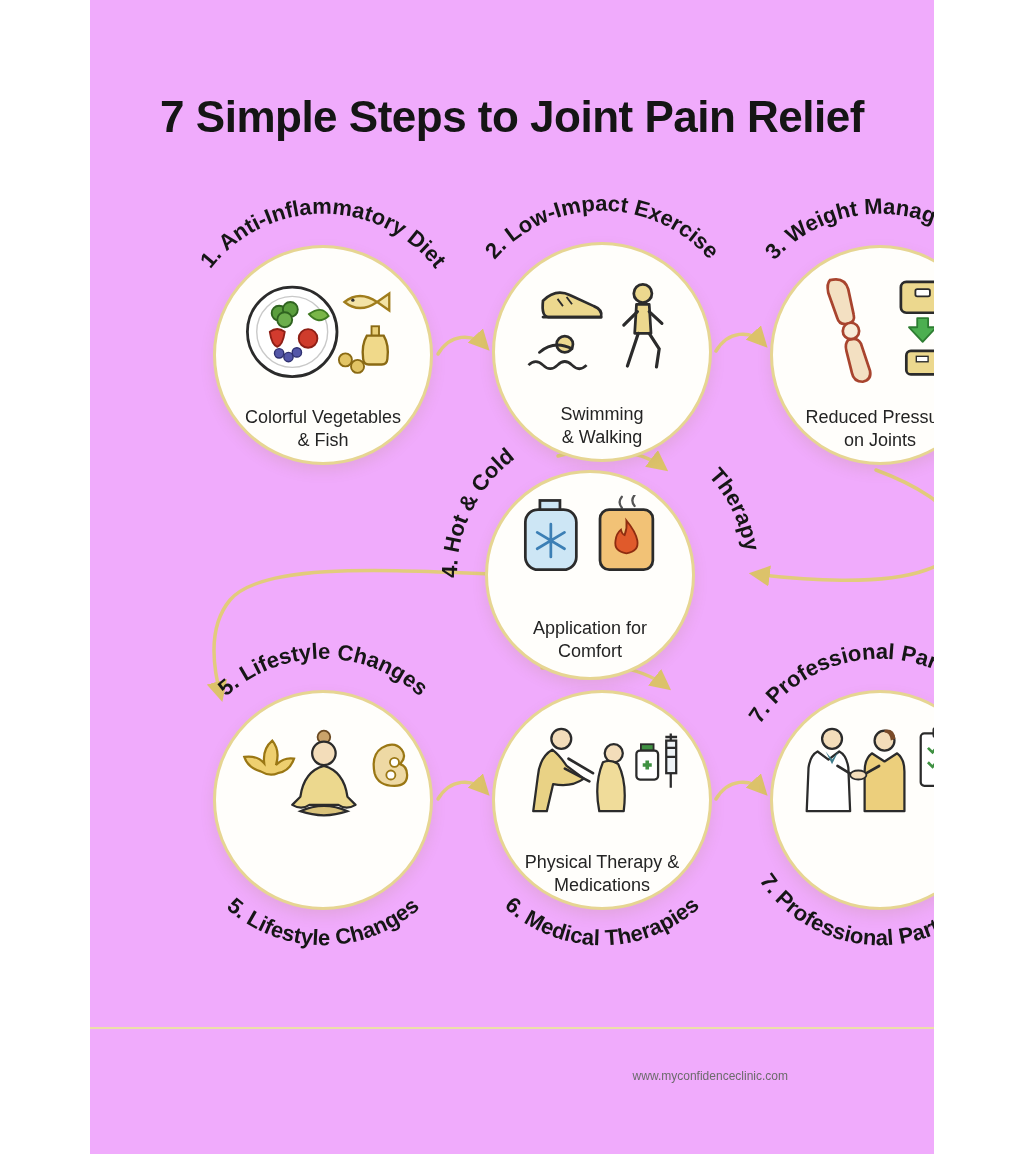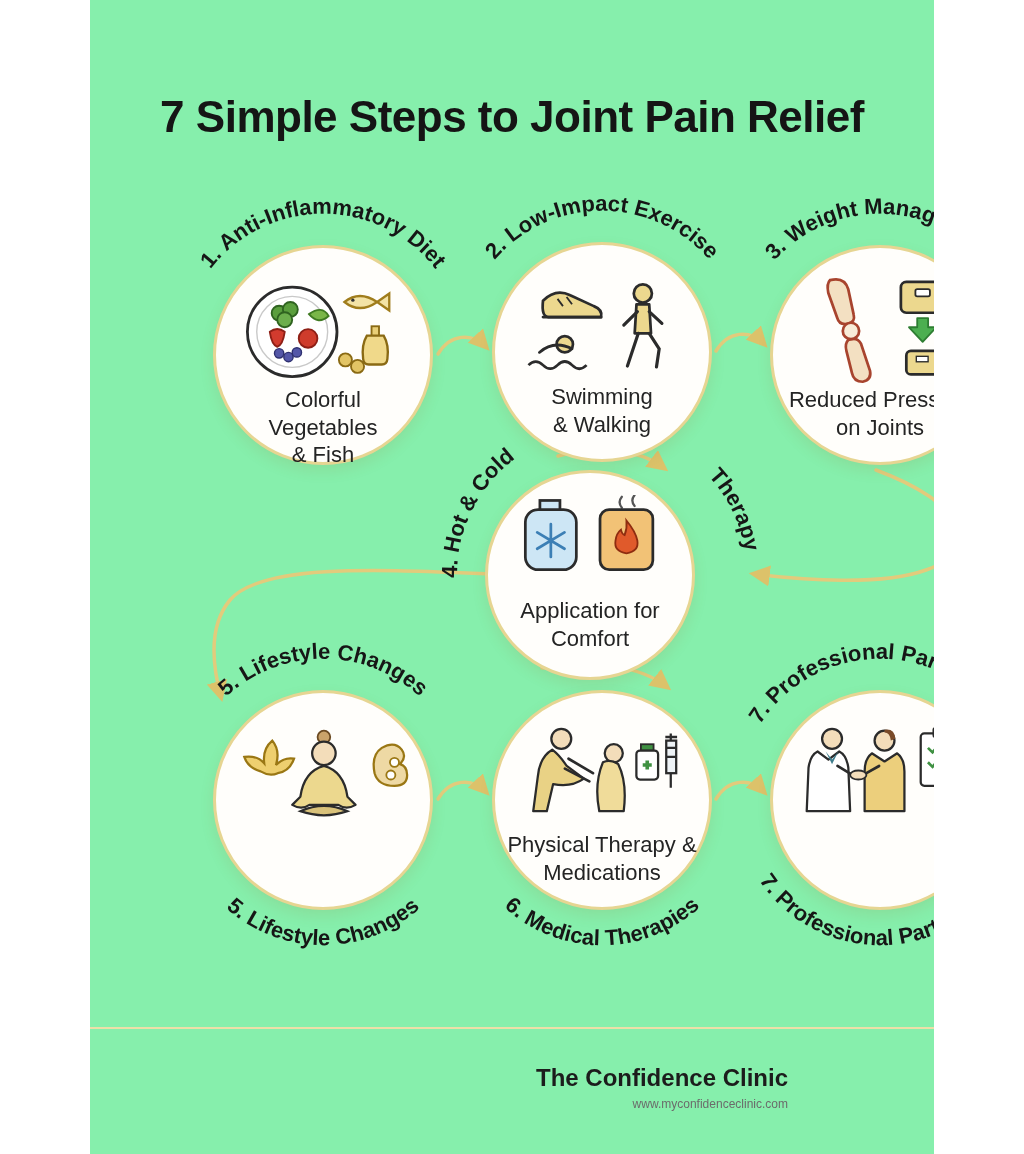--- a/index.html
+++ b/index.html
@@ -1,18 +1,18 @@
 <!DOCTYPE html>
 <html><head>
 <meta charset="utf-8">
 <style>
   html,body { margin:0; padding:0; background:#ffffff; }
   .canvas {
     position:relative; width:844px; height:1154px; margin:0 auto;
-    background:#86efac; overflow:hidden;
+    background:#f0abfc; overflow:hidden;
     font-family:"Liberation Sans", sans-serif;
     text-decoration:underline;
   }
   .title {
     position:absolute; top:92px; left:0; width:100%;
     text-align:center; font-size:44px; font-weight:800;
     letter-spacing:-0.5px; color:#151515; margin:0;
   }
   .overlay { position:absolute; left:0; top:0; z-index:1; }
   .arc-label { font-family:"Liberation Sans", sans-serif; font-size:22px; font-weight:700; fill:#161616; }
@@ -22,21 +22,21 @@
     position:absolute; width:220px; height:220px; border-radius:50%;
     background:#fffefb; border:3px solid #e6d592; box-sizing:border-box;
     box-shadow:0 6px 14px rgba(150,130,60,.14);
     display:flex; flex-direction:column; align-items:center;
     padding-top:26px; text-align:center; z-index:2;
   }
   .step-circle.small { width:210px; height:210px; padding-top:22px; }
   .icon-wrap { height:112px; display:flex; align-items:center; justify-content:center; }
   .small .icon-wrap { height:102px; }
   .caption {
-    margin-top:0; font-size:22px; line-height:1.25; color:#242424;
+    margin-top:20px; font-size:18px; line-height:1.25; color:#242424;
     white-space:pre-line; width:190px;
   }
   .divider { position:absolute; left:0; right:0; top:1027px; height:2px; background:#ecdfa8; }
   .footer-text { position:absolute; top:1064px; right:146px; text-align:right; }
   .brand { font-size:24px; font-weight:700; color:#1c1c1c; }
   .website { font-size:12px; color:#6b6b6b; margin-top:5px; }
   .logo {
     position:absolute; left:916px; top:1056px; width:80px; height:80px;
     border-radius:50%; background:#0e0e0e; color:#c9a43c;
     display:flex; flex-direction:column; align-items:center; justify-content:center;gap:48px;
@@ -272,21 +272,20 @@
           <path d="M190 94 l11 11" stroke="#a07d1c" stroke-width="4.5" stroke-linecap="round"></path>
           <path d="M173 84 l5 5 9 -10" stroke="#3f9142" stroke-width="3" fill="none"></path>
         </g>
       </svg>
     </div>
   </div>
 
   <div class="divider"></div>
 
   <div class="footer-text">
-    <div class="brand">The Confidence Clinic</div>
     <div class="website">www.myconfidenceclinic.com</div>
   </div>
 
   <div class="logo">
     <div class="logo-line1">The</div>
     <div class="logo-line2">Partnership</div>
     <div class="logo-line3">CLINIC</div>
   </div>
 
 </div>

